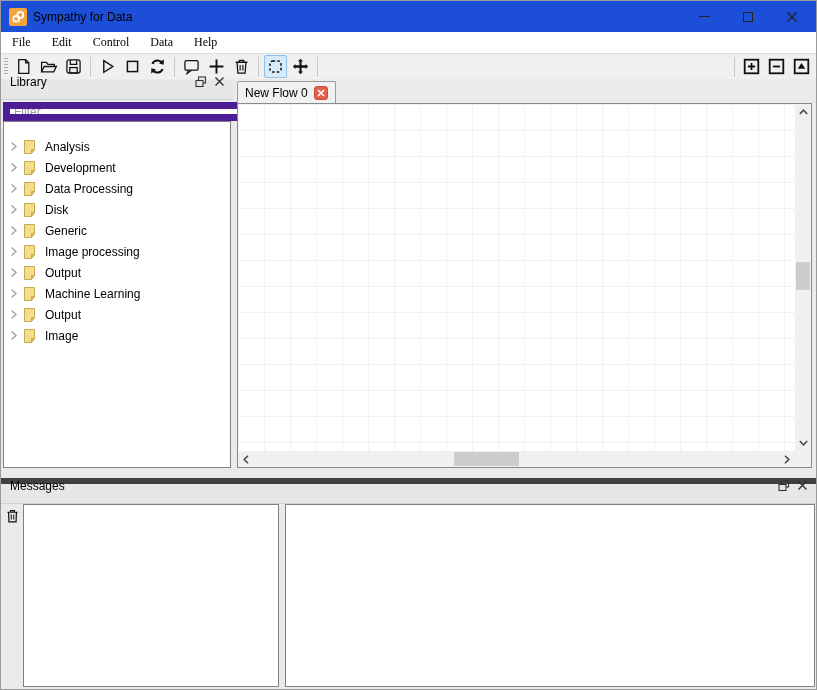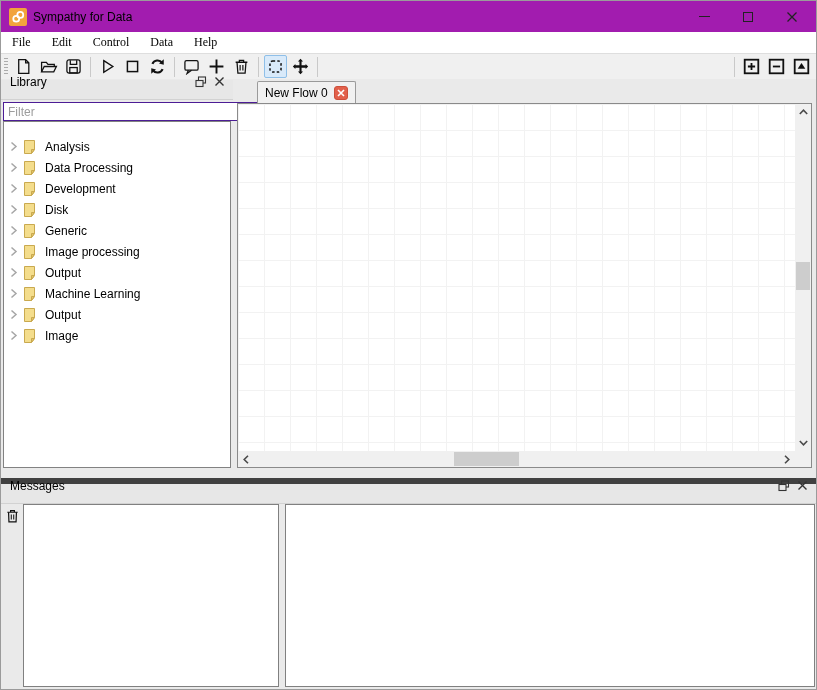--- a/index.html
+++ b/index.html
@@ -1,21 +1,21 @@
 <!DOCTYPE html>
 <html><head>
 <meta charset="utf-8">
 <style>
   * { margin:0; padding:0; box-sizing:border-box; }
   html,body { width:817px; height:690px; }
   body { font-family:"Liberation Sans", sans-serif; font-size:12px; color:#000; background:#fff; }
   .window { position:relative; width:817px; height:690px; background:#fff; border:1px solid #9b9b9b; overflow:hidden; }
 
   
-  .titlebar { position:absolute; top:0; left:0; right:0; height:31px; background:#a21caf; display:flex; align-items:center; padding-left:8px; }
+  .titlebar { position:absolute; top:0; left:0; right:0; height:31px; background:#1d4ed8; display:flex; align-items:center; padding-left:8px; }
   .app-icon { width:18px; height:18px; border-radius:2px; background:#F2A43C; display:flex; align-items:center; justify-content:center; flex:0 0 auto; }
   .title-text { margin-left:6px; font-size:12px; }
   .win-controls { position:absolute; right:2px; top:0; height:31px; display:flex; }
   .win-btn { width:44px; height:31px; display:flex; align-items:center; justify-content:center; }
   .glyph-min { width:11px; height:0; border-top:1.4px solid #222; }
   .glyph-max { width:10px; height:10px; border:1.3px solid #222; }
 
   
   .menubar { position:absolute; top:31px; left:0; right:0; height:21px; background:#fff; display:flex; align-items:center; padding-left:4px;font-family:Liberation Serif, serif; }
   .menu-item { padding:2px 7px; margin-right:7px; cursor:default; }
@@ -31,32 +31,32 @@
   svg.ic { display:block; }
 
   
   .dock-area { position:absolute; top:78px; left:0; right:0; height:399px; background:#eaeaea; }
 
   
   .library { position:absolute; left:0; top:1px; width:232px; height:390px; }
   .dock-header { height:20px; background:#e7e7e7; display:flex; align-items:center; padding:0 5px 16px 9px; border-bottom:1px solid #d2d2d2; }
   .dock-title { flex:1 1 auto; }
   .dock-hbtn { width:18px; height:16px; display:flex; align-items:center; justify-content:center; }
-  .filter-input { position:absolute; left:2px; top:22px; width:274px; height:19px; border:1px solid #4c1d95; background:#fff; font:12px "Liberation Sans", sans-serif; padding:1px 4px; color:#222; }
+  .filter-input { position:absolute; left:2px; top:22px; width:274px; height:19px; border:7px solid #4c1d95; background:#fff; font:12px "Liberation Sans", sans-serif; padding:1px 4px; color:#222; }
   .filter-input::placeholder { color:#9d9d9d; }
   .tree { position:absolute; left:2px; top:41px; width:228px; height:347px; background:#fff; border:1px solid #828282; overflow:hidden; padding-top:14px; }
   .tree-row { height:21px; display:flex; align-items:center; }
   .tw-chevron { width:18px; display:flex; justify-content:center; }
   .tw-folder { width:16px; margin-right:7px; display:flex; }
   .tree-label { font-size:12px; }
 
   
   .flowdock { position:absolute; left:236px; top:1px; right:2px; height:390px; }
   .tabbar { height:23px; display:flex; align-items:flex-end; }
-  .tab { display:inline-flex; align-items:center; height:22px; margin-left:20px; padding:0 7px; background:#f1f1f1; border:1px solid #9a9a9a; border-bottom:none; border-radius:2px 2px 0 0; }
+  .tab { display:inline-flex; align-items:center; height:22px; margin-left:0; padding:0 7px; background:#f1f1f1; border:1px solid #9a9a9a; border-bottom:none; border-radius:2px 2px 0 0; }
   .tab-label { margin-right:6px; }
   .tab-close { width:14px; height:14px; border-radius:3px; background:#E2604B; border:1px solid #cc4f3b; display:flex; align-items:center; justify-content:center; }
   .canvas-frame { position:absolute; top:23px; left:0; width:575px; height:365px; border:1px solid #8a8a8a; background:#f0f0f0; }
   .canvas { position:absolute; left:0; top:0; width:557px; height:347px; background-color:#fff;
     background-image:linear-gradient(#f2f2f2 1px, transparent 1px), linear-gradient(90deg,#f2f2f2 1px, transparent 1px);
     background-size:26px 26px; }
   .vsb { position:absolute; right:0; top:0; width:16px; height:347px; background:#f0f0f0; }
   .hsb { position:absolute; left:0; bottom:0; width:557px; height:16px; background:#f0f0f0; }
   .sb-corner { position:absolute; right:0; bottom:0; width:16px; height:16px; background:#f0f0f0; }
   .sb-arrow { position:absolute; width:16px; height:16px; display:flex; align-items:center; justify-content:center; }
@@ -250,35 +250,35 @@
               <svg class="ic" width="9" height="11" viewBox="0 0 9 11">
                 <path d="M2.5 1.5 L7 5.5 L2.5 9.5" fill="none" stroke="#a6a6a6" stroke-width="1.5"></path>
               </svg>
             </span>
           <span class="tw-folder">
               <svg class="ic" width="15" height="16" viewBox="0 0 15 16">
                 <path d="M2.5 1.5 H12.5 V10.5 L9.5 14.5 H2.5 Z" fill="#F4DD8C" stroke="#C9A94F" stroke-width="1"></path>
                 <path d="M12.5 10.5 H9.5 V14.5 Z" fill="#E5C667" stroke="#C9A94F" stroke-width="1"></path>
               </svg>
             </span>
+          <span class="tree-label">Development</span>
+        </div>
+        <div class="tree-row">
+          <span class="tw-chevron">
+              <svg class="ic" width="9" height="11" viewBox="0 0 9 11">
+                <path d="M2.5 1.5 L7 5.5 L2.5 9.5" fill="none" stroke="#a6a6a6" stroke-width="1.5"></path>
+              </svg>
+            </span>
+          <span class="tw-folder">
+              <svg class="ic" width="15" height="16" viewBox="0 0 15 16">
+                <path d="M2.5 1.5 H12.5 V10.5 L9.5 14.5 H2.5 Z" fill="#F4DD8C" stroke="#C9A94F" stroke-width="1"></path>
+                <path d="M12.5 10.5 H9.5 V14.5 Z" fill="#E5C667" stroke="#C9A94F" stroke-width="1"></path>
+              </svg>
+            </span>
           <span class="tree-label">Data Processing</span>
-        </div>
-        <div class="tree-row">
-          <span class="tw-chevron">
-              <svg class="ic" width="9" height="11" viewBox="0 0 9 11">
-                <path d="M2.5 1.5 L7 5.5 L2.5 9.5" fill="none" stroke="#a6a6a6" stroke-width="1.5"></path>
-              </svg>
-            </span>
-          <span class="tw-folder">
-              <svg class="ic" width="15" height="16" viewBox="0 0 15 16">
-                <path d="M2.5 1.5 H12.5 V10.5 L9.5 14.5 H2.5 Z" fill="#F4DD8C" stroke="#C9A94F" stroke-width="1"></path>
-                <path d="M12.5 10.5 H9.5 V14.5 Z" fill="#E5C667" stroke="#C9A94F" stroke-width="1"></path>
-              </svg>
-            </span>
-          <span class="tree-label">Development</span>
         </div>
         <div class="tree-row">
           <span class="tw-chevron">
               <svg class="ic" width="9" height="11" viewBox="0 0 9 11">
                 <path d="M2.5 1.5 L7 5.5 L2.5 9.5" fill="none" stroke="#a6a6a6" stroke-width="1.5"></path>
               </svg>
             </span>
           <span class="tw-folder">
               <svg class="ic" width="15" height="16" viewBox="0 0 15 16">
                 <path d="M2.5 1.5 H12.5 V10.5 L9.5 14.5 H2.5 Z" fill="#F4DD8C" stroke="#C9A94F" stroke-width="1"></path>

